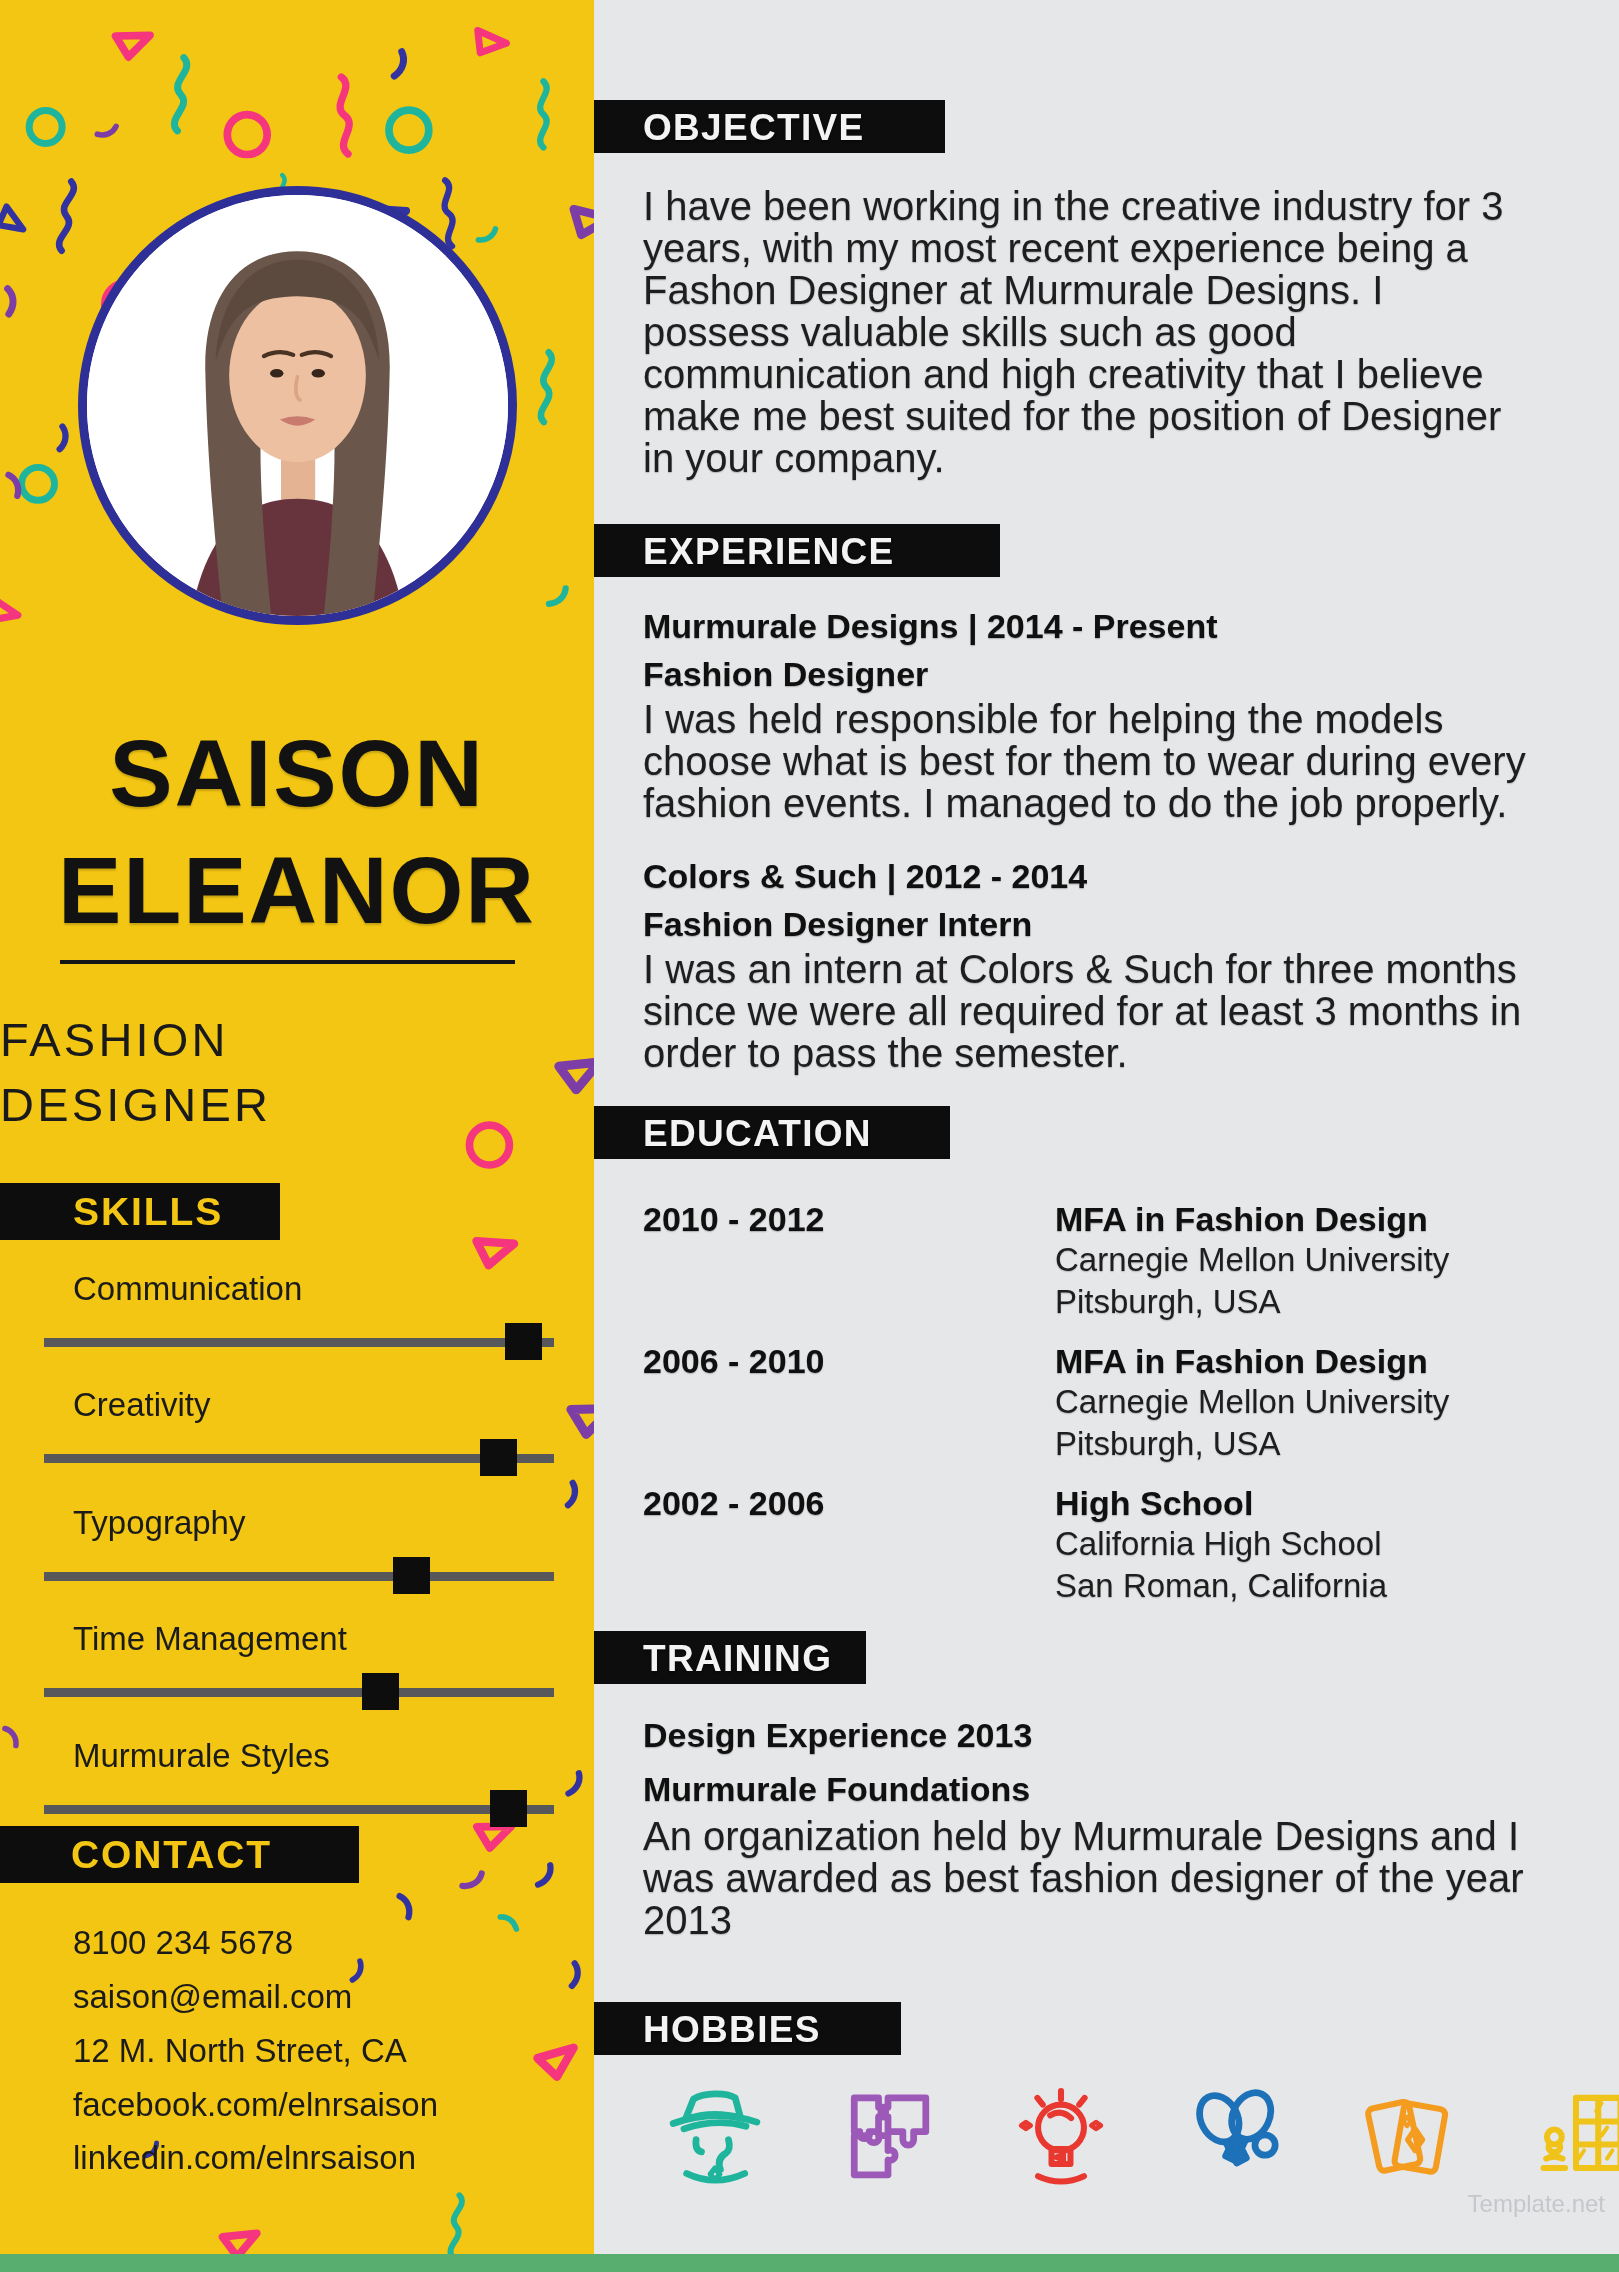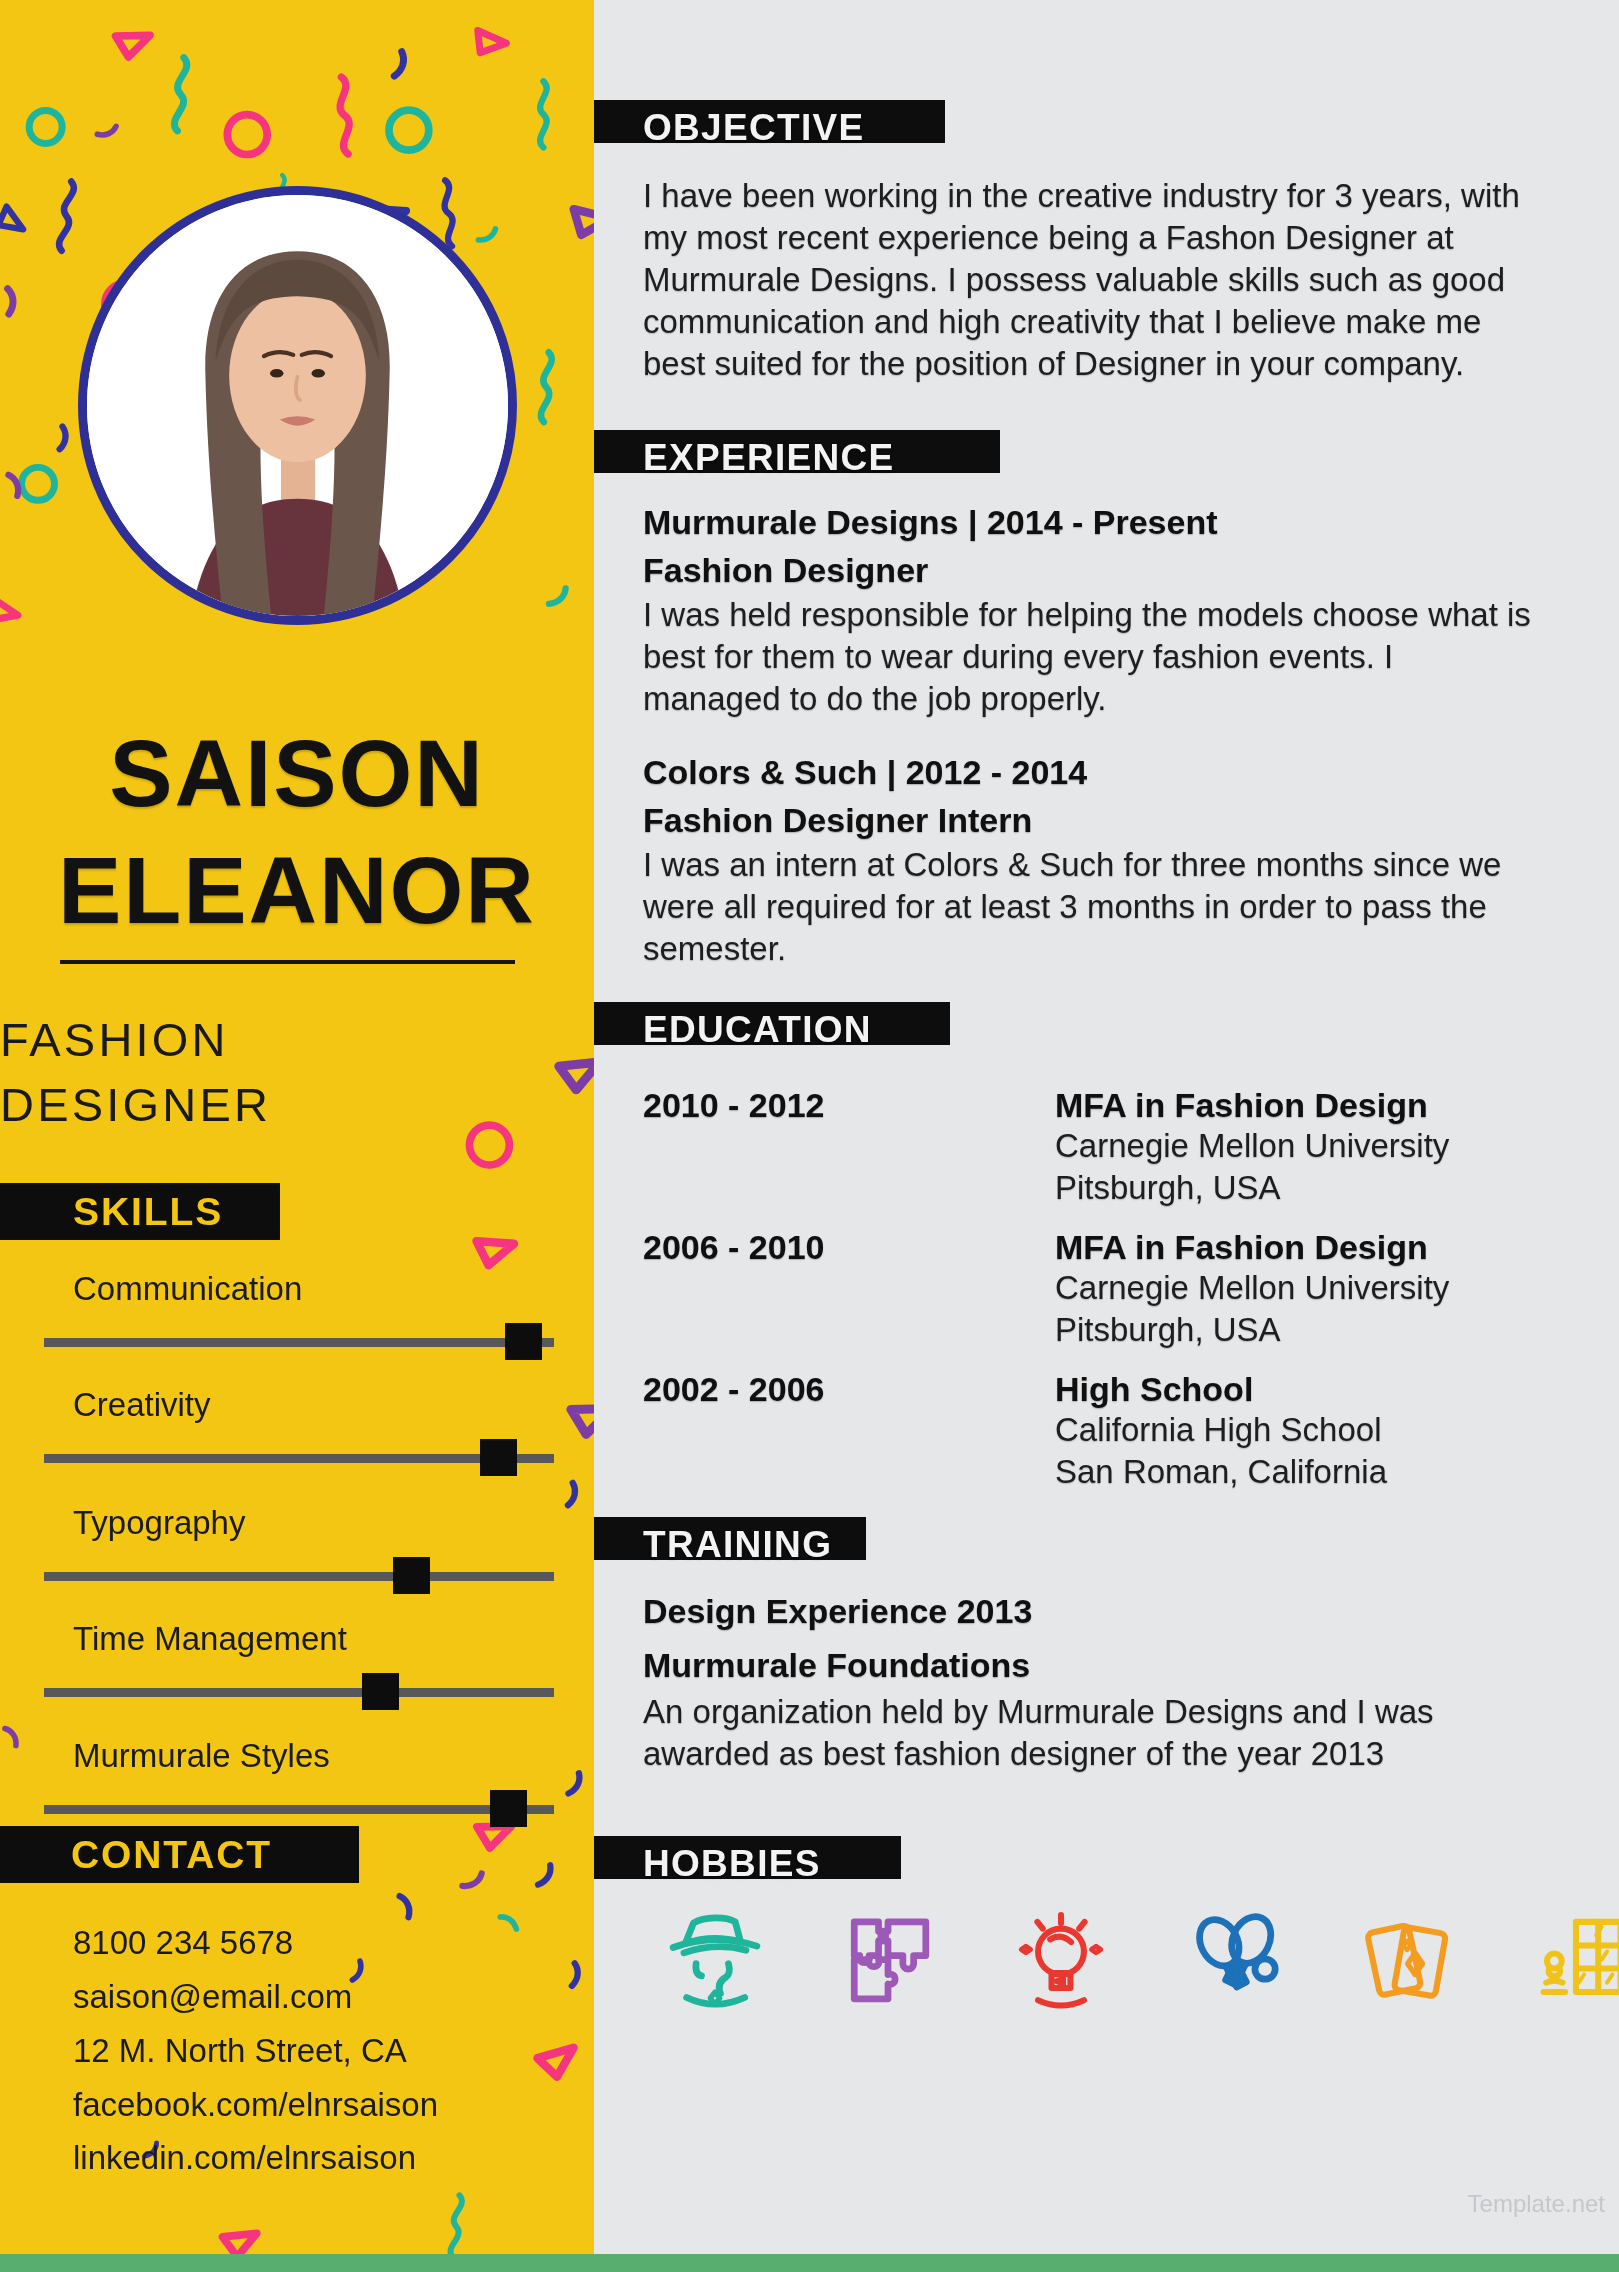--- a/index.html
+++ b/index.html
@@ -23,29 +23,29 @@
   .skills-bar{top:1183px;width:280px;padding-left:73px;}
   .contact-bar{top:1826px;width:359px;padding-left:71px;}
   .skill{position:absolute;left:0;width:594px;}
   .skill-label{position:absolute;left:73px;top:0;font-size:33px;color:#1b1b1b;}
   .track{position:absolute;left:44px;top:68px;width:510px;height:9px;background:#58585A;}
   .knob{position:absolute;top:-14.6px;width:37px;height:37px;background:#0D0D0D;}
   .contact-line{position:absolute;left:73px;width:507px;font-size:33px;color:#1b1b1b;}
 
   
   .main{position:absolute;left:594px;top:0;width:1026px;}
-  .bar{background:#0D0D0D;color:#F3F3F3;height:43px;line-height:55px;font-size:37px;
+  .bar{background:#0D0D0D;color:#F3F3F3;height:53px;line-height:55px;font-size:37px;
     font-weight:bold;letter-spacing:1.3px;padding-left:49px;text-shadow:0 1.9px 2.5px rgba(0,0,0,.4);}
   .w-obj{width:351px;margin-top:100px;}
   .w-exp{width:406px;margin-top:45px;}
   .w-edu{width:356px;margin-top:32px;}
   .w-trn{width:272px;margin-top:24px;}
   .w-hob{width:307px;margin-top:61px;}
   .body-ind{padding-left:49px;}
-  .para{width:894px;font-size:33px;line-height:42px;color:#1e1e1e;
+  .para{width:894px;font-size:40px;line-height:42px;color:#1e1e1e;
     text-shadow:0 1.3px 1.3px rgba(0,0,0,.22);}
   .obj-para{margin-top:32px;}
   .job{margin-top:30px;}
   .job+.job{margin-top:33px;}
   .job-company{font-size:34px;font-weight:bold;color:#101010;line-height:39px;text-shadow:0 1.3px 1.3px rgba(0,0,0,.25);}
   .job-role{font-size:34px;font-weight:bold;color:#101010;line-height:39px;margin-top:9px;text-shadow:0 1.3px 1.3px rgba(0,0,0,.25);}
   .job-desc{margin-top:3.8px;}
   .edu-wrap{margin-top:41px;}
   .edu-row{display:flex;margin-bottom:19px;}
   .edu-dates{width:412px;font-size:34px;font-weight:bold;color:#101010;line-height:39px;text-shadow:0 1.3px 1.3px rgba(0,0,0,.25);}

